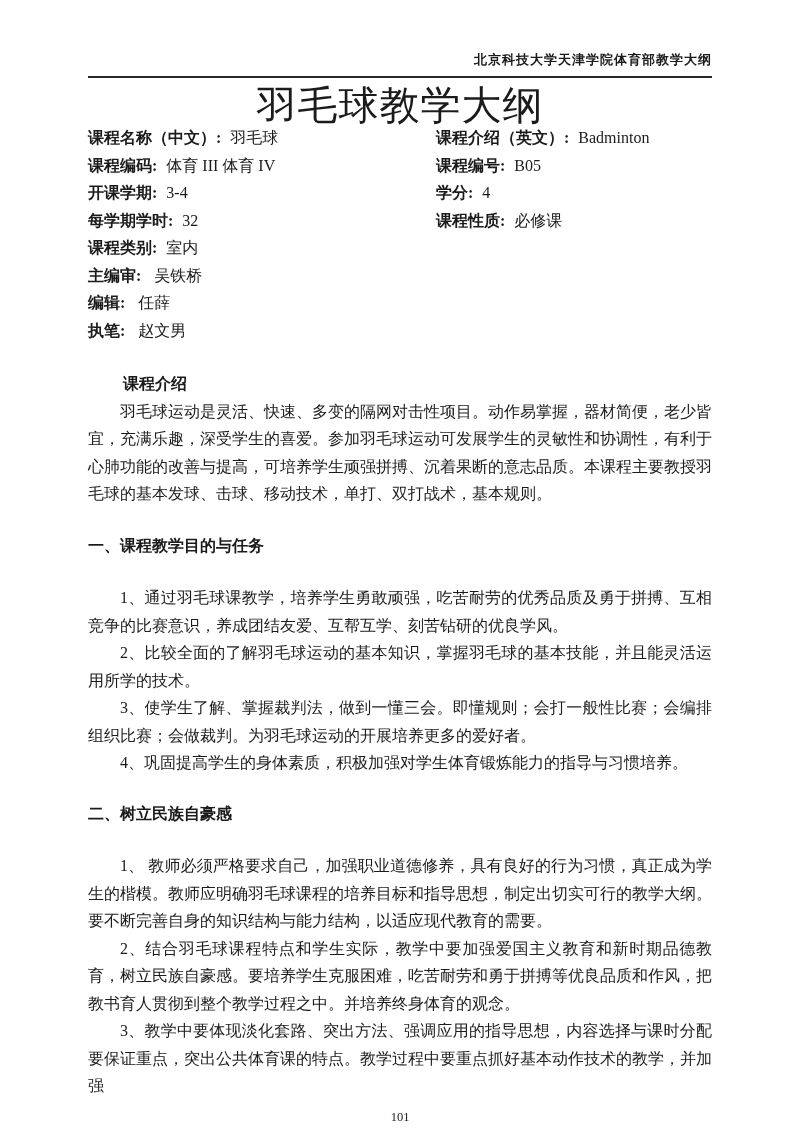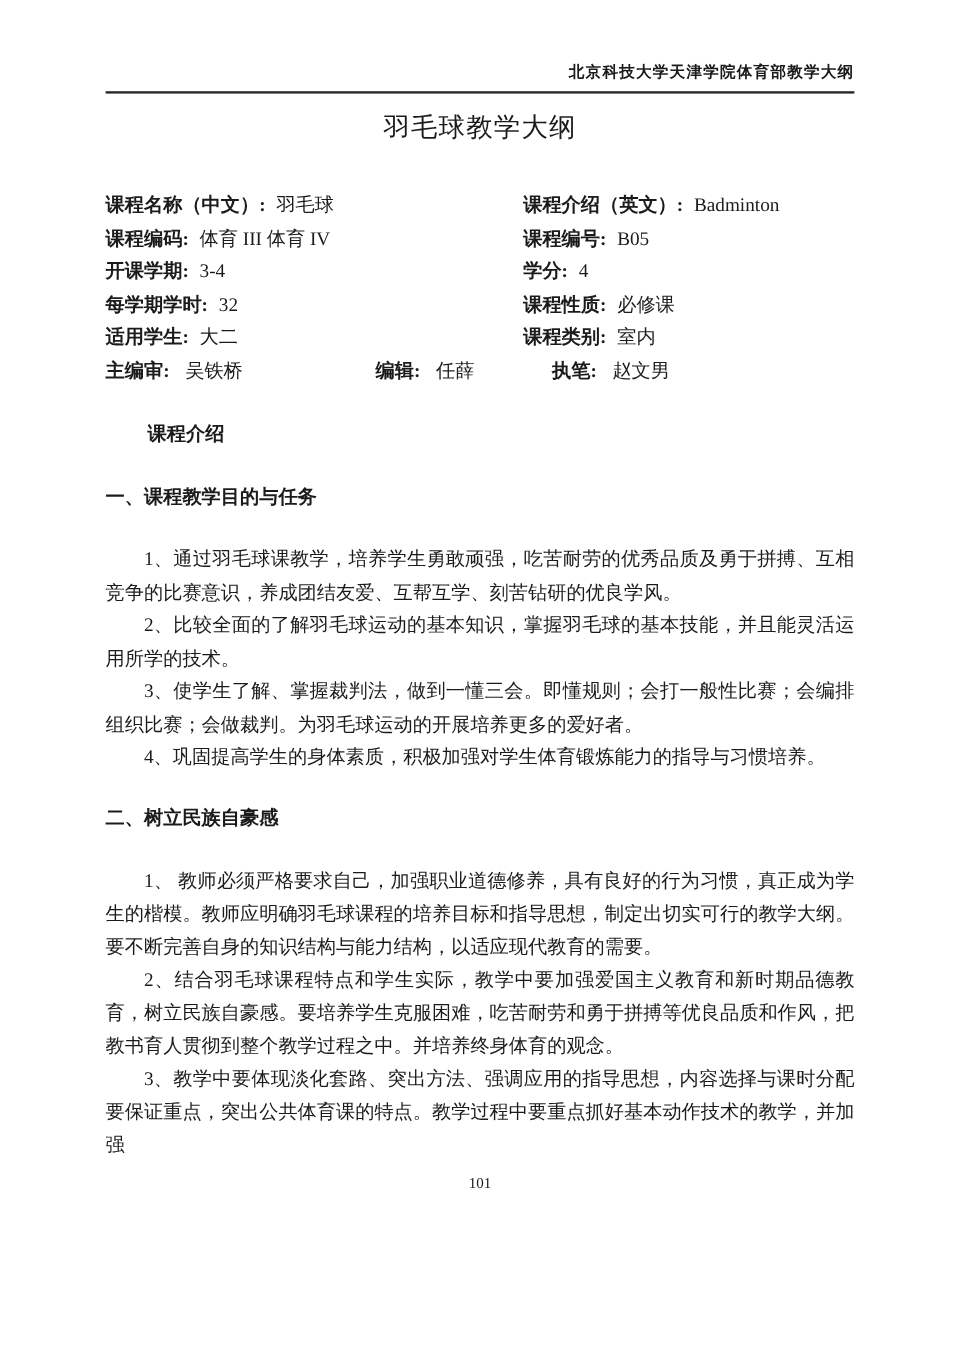--- a/index.html
+++ b/index.html
@@ -22,35 +22,35 @@
     font-size: 13px;
     font-weight: bold;
     text-align: right;
     letter-spacing: 1px;
     line-height: 15px;
     padding-bottom: 9px;
     border-bottom: 2px solid #2a2a2a;
   }
   
   .doc-title {
-    font-size: 22px;
+    font-size: 40px;
     font-weight: 400;
     text-align: center;
     margin: 10px 0 0 0;
     line-height: 36px;
     letter-spacing: 1px;
   }
   
-  .info { margin-top: 34px; font-size: 16px; }
+  .info { font-size: 16px; }
   .info-row { display: flex; line-height: 27.5px; }
   .cell-left { width: 348px; display: flex; }
   .cell-right { flex: 1; display: flex; }
   .lbl { font-weight: bold; white-space: pre; }
   .val { margin-left: 9px; white-space: pre; }
-  .authors { display: flex; line-height: 27.5px; font-size: 16px; }
+  .authors { display: flex; line-height: 27.5px; font-size: 16px; flex-direction: column; }
   .seg { display: flex; }
   .seg-1 { width: 225px; }
   .seg-2 { width: 252px; }
   .seg-3 { flex: 1; }
   .seg-2 .val, .seg-3 .val, .seg-1 .val { margin-left: 13px; }
   
   .section-heading {
     font-size: 16px;
     font-weight: bold;
     line-height: 27.5px;
@@ -116,24 +116,20 @@
       <div class="cell-left">
         <span class="lbl">每学期学时:</span>
         <span class="val">32</span>
       </div>
       <div class="cell-right">
         <span class="lbl">课程性质:</span>
         <span class="val">必修课</span>
       </div>
     </div>
     <div class="info-row">
-      <div class="cell-left">
-        <span class="lbl">适用学生:</span>
-        <span class="val">大二</span>
-      </div>
       <div class="cell-right">
         <span class="lbl">课程类别:</span>
         <span class="val">室内</span>
       </div>
     </div>
     <div class="authors">
       <div class="seg seg-1">
         <span class="lbl">主编审:</span>
         <span class="val">吴铁桥</span>
       </div>
@@ -143,20 +139,21 @@
       </div>
       <div class="seg seg-2">
         <span class="lbl">执笔:</span>
         <span class="val">赵文男</span>
       </div>
     </div>
   </div>
 
   <div>
     <h2 class="section-heading h-intro">课程介绍</h2>
+    <p class="body-par">羽毛球运动是灵活、快速、多变的隔网对击性项目。动作易掌握，器材简便，老少皆宜，充满乐趣，深受学生的喜爱。参加羽毛球运动可发展学生的灵敏性和协调性，有利于心肺功能的改善与提高，可培养学生顽强拼搏、沉着果断的意志品质。本课程主要教授羽毛球的基本发球、击球、移动技术，单打、双打战术，基本规则。</p>
   </div>
 
   <div>
     <h2 class="section-heading h-sec1">一、课程教学目的与任务</h2>
     <p class="body-par">1、通过羽毛球课教学，培养学生勇敢顽强，吃苦耐劳的优秀品质及勇于拼搏、互相竞争的比赛意识，养成团结友爱、互帮互学、刻苦钻研的优良学风。</p>
     <p class="body-par">2、比较全面的了解羽毛球运动的基本知识，掌握羽毛球的基本技能，并且能灵活运用所学的技术。</p>
     <p class="body-par">3、使学生了解、掌握裁判法，做到一懂三会。即懂规则；会打一般性比赛；会编排组织比赛；会做裁判。为羽毛球运动的开展培养更多的爱好者。</p>
     <p class="body-par">4、巩固提高学生的身体素质，积极加强对学生体育锻炼能力的指导与习惯培养。</p>
   </div>
 

